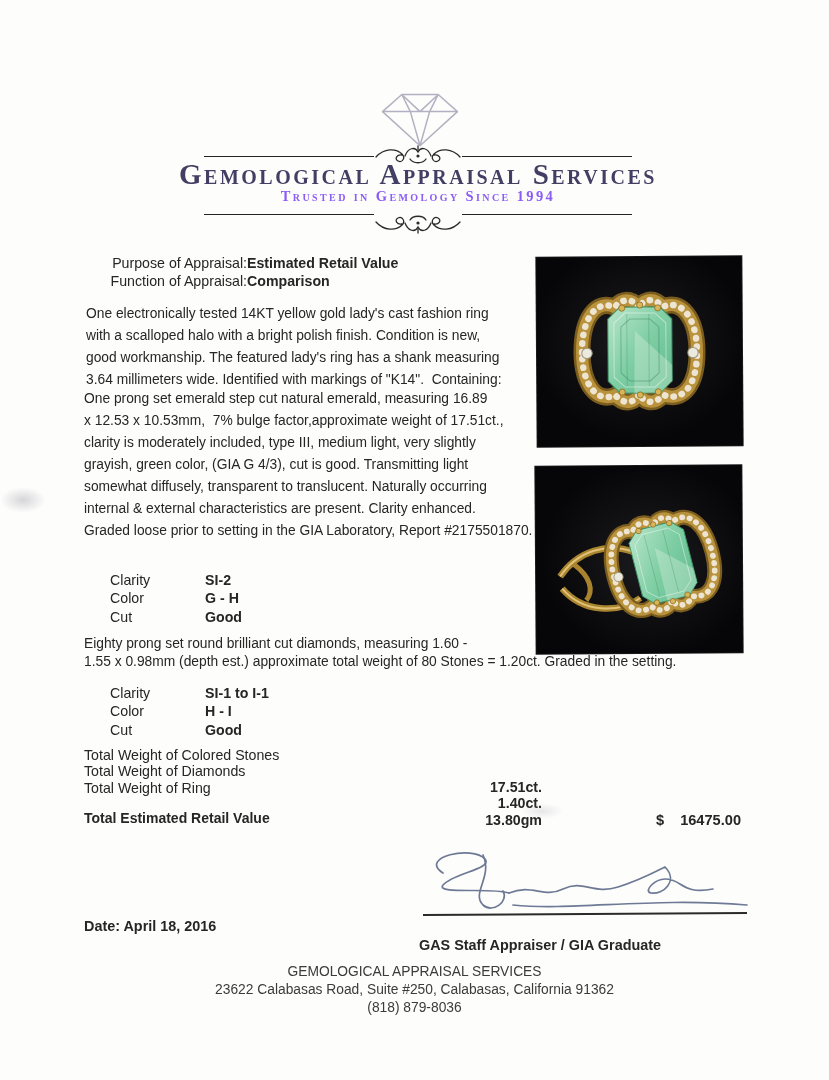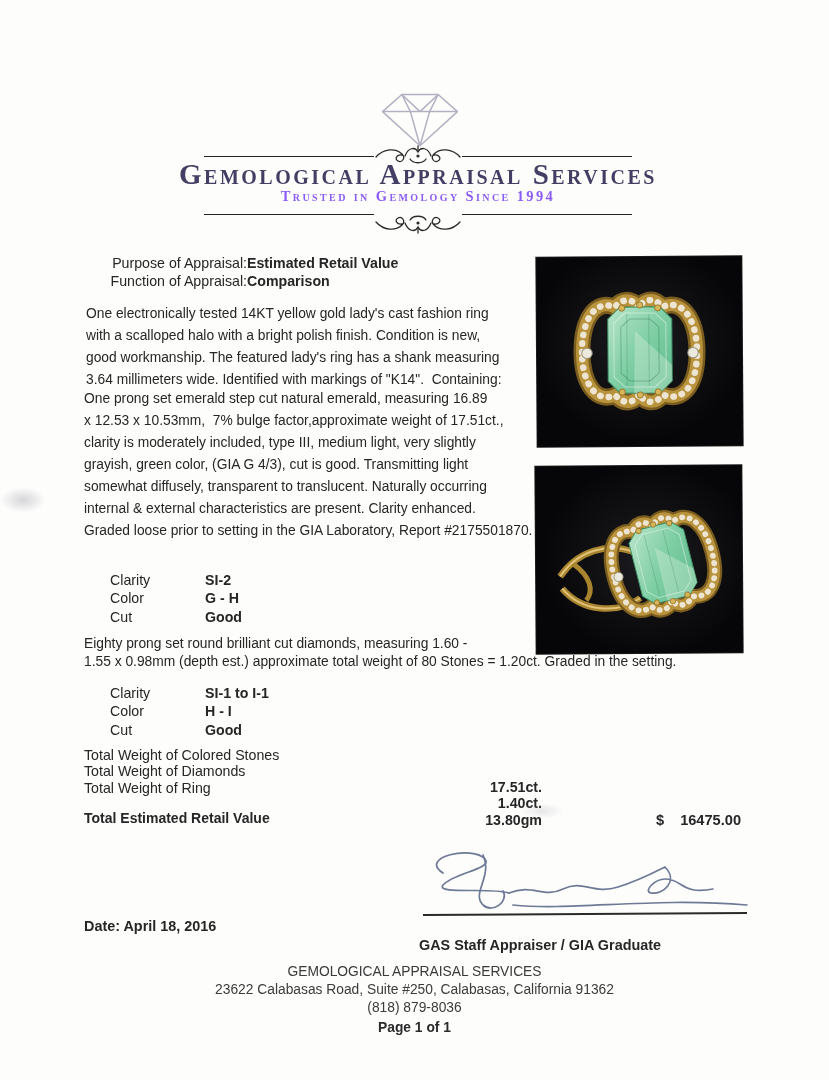--- a/index.html
+++ b/index.html
@@ -258,17 +258,16 @@
     <path d="M96,50 C120,40 130,56 150,46 C170,36 180,52 205,44 C225,38 240,30 252,24 C266,38 250,52 238,50 C230,48 242,36 252,36 C270,36 268,52 300,46"></path>
     <path d="M100,62 C160,68 240,54 334,62"></path>
   </svg>
   <div class="abs sig-line"></div>
   <div class="abs date-line">Date: April 18, 2016</div>
   <div class="abs signer-line">GAS Staff Appraiser / GIA Graduate</div>
 
   <div class="abs footer-line f1">GEMOLOGICAL APPRAISAL SERVICES</div>
   <div class="abs footer-line f2">23622 Calabasas Road, Suite #250, Calabasas, California 91362</div>
   <div class="abs footer-line f3">(818) 879-8036</div>
-  <div class="abs footer-line f4">Page 1 of 1</div>
 
   <div class="abs smudge1"></div>
   <div class="abs smudge2"></div>
 </div>
 
 </body></html>

